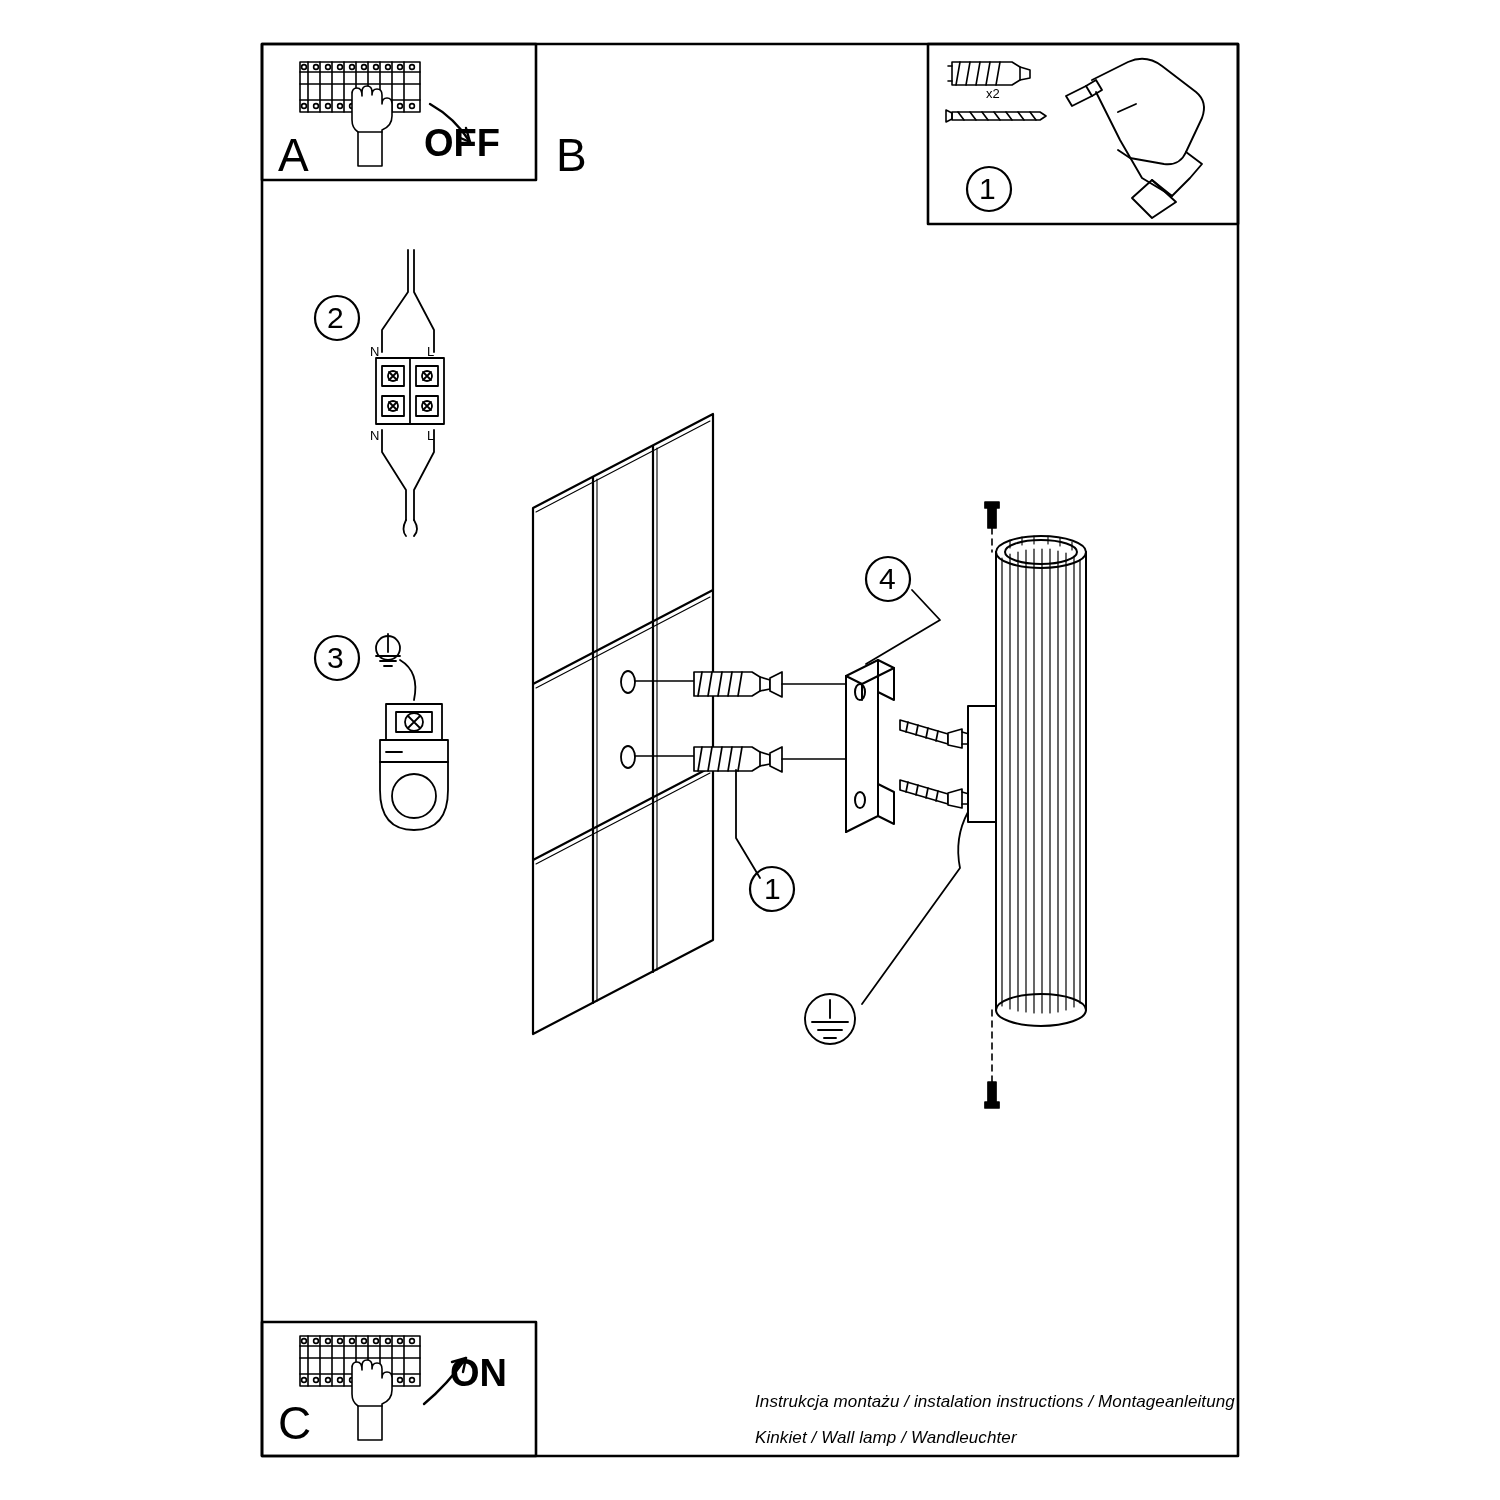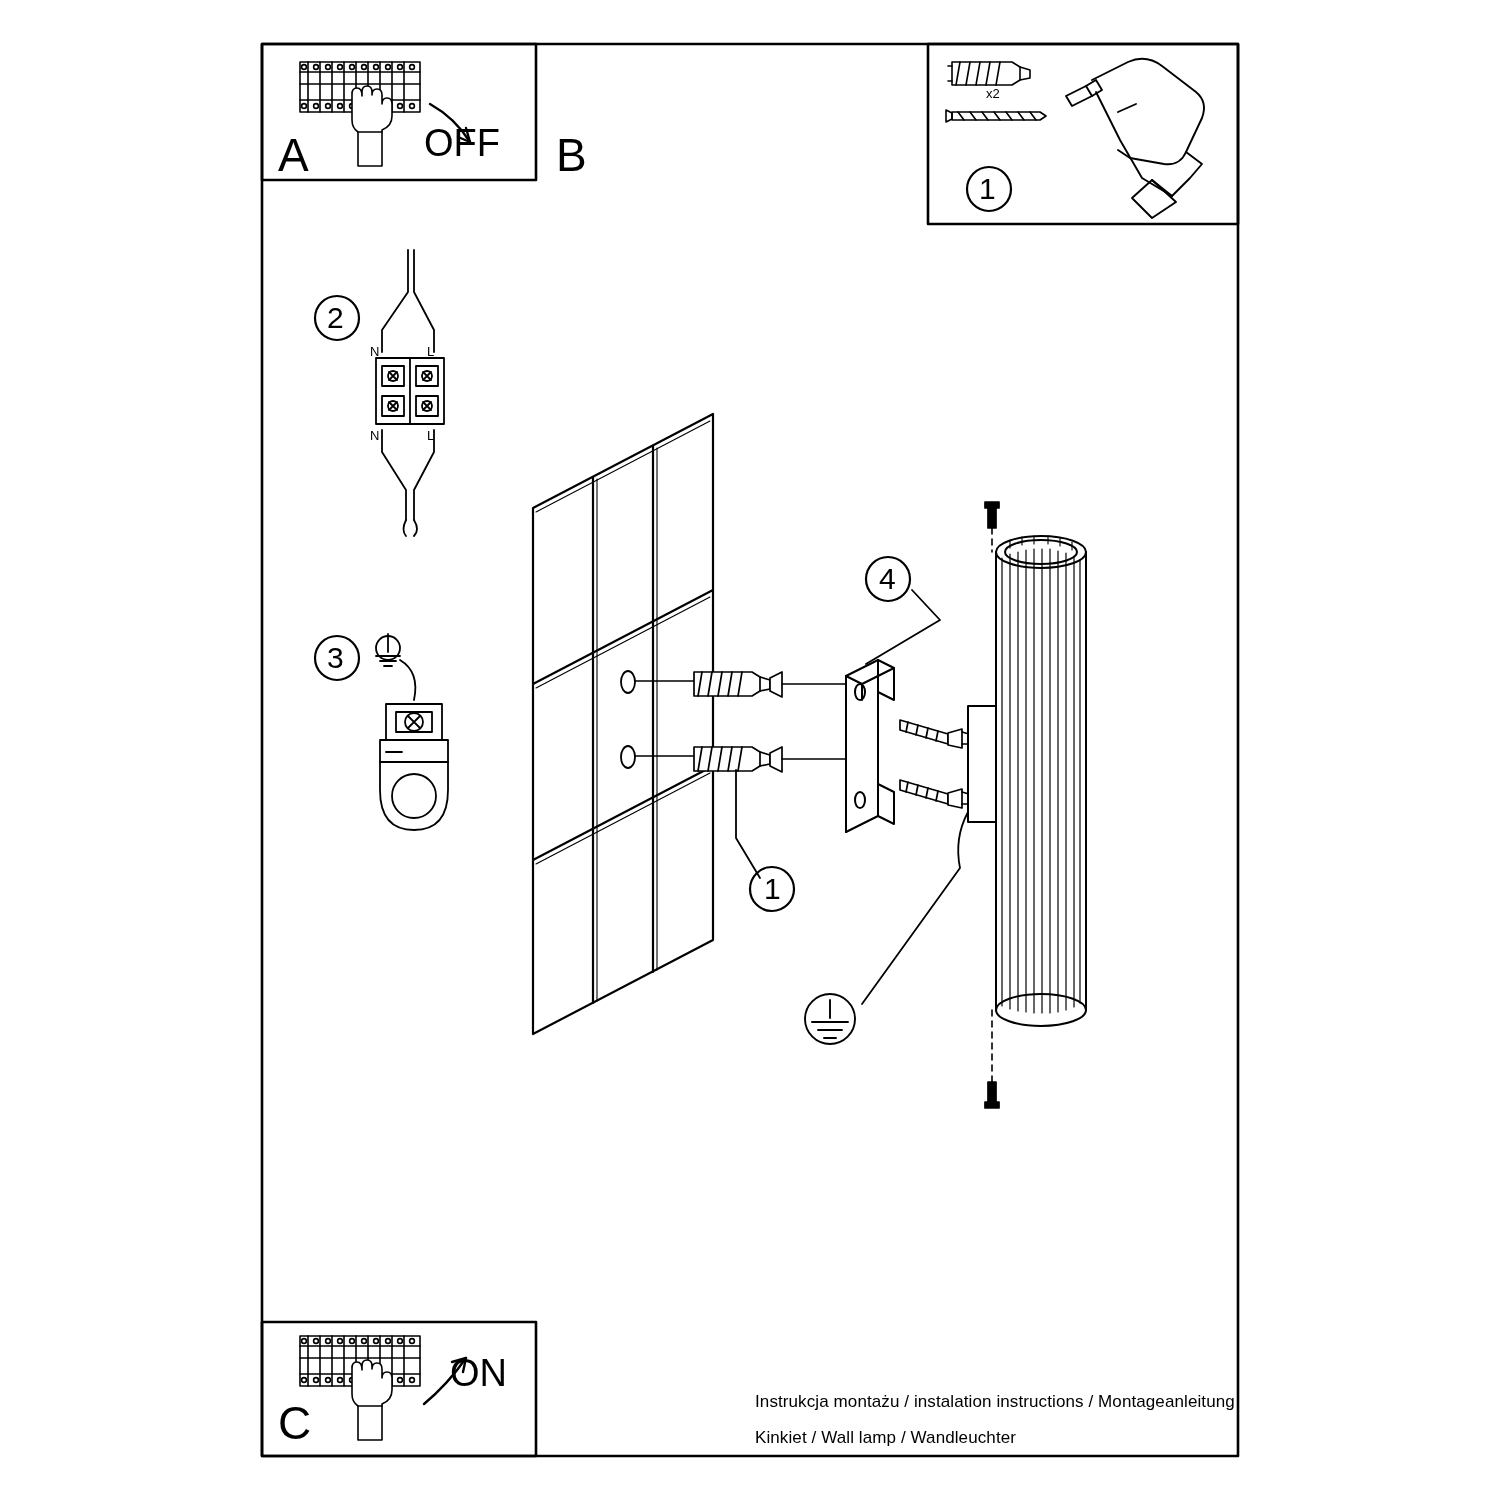--- a/index.html
+++ b/index.html
@@ -28,32 +28,33 @@
     position: absolute;
     font-family: "Liberation Sans", sans-serif;
     white-space: pre;
   }
   .big-letter {
     font-size: 46px;
     font-weight: 400;
   }
   .word {
     font-size: 38px;
-    font-weight: 400;
+    font-weight: 700;
   }
   .num {
     font-size: 30px;
   }
   .tiny {
     font-size: 13px;
   }
   .footer-line {
     font-size: 17px;
     font-weight: 400;
     letter-spacing: 0.1px;
+    font-style: italic;
   }
 </style>
 </head>
 <body>
 
 <div id="sheet">
 
   <svg width="1500" height="1500" viewBox="0 0 1500 1500">
     <g fill="none" stroke="#000" stroke-width="2.2" stroke-linecap="round" stroke-linejoin="round">
 

